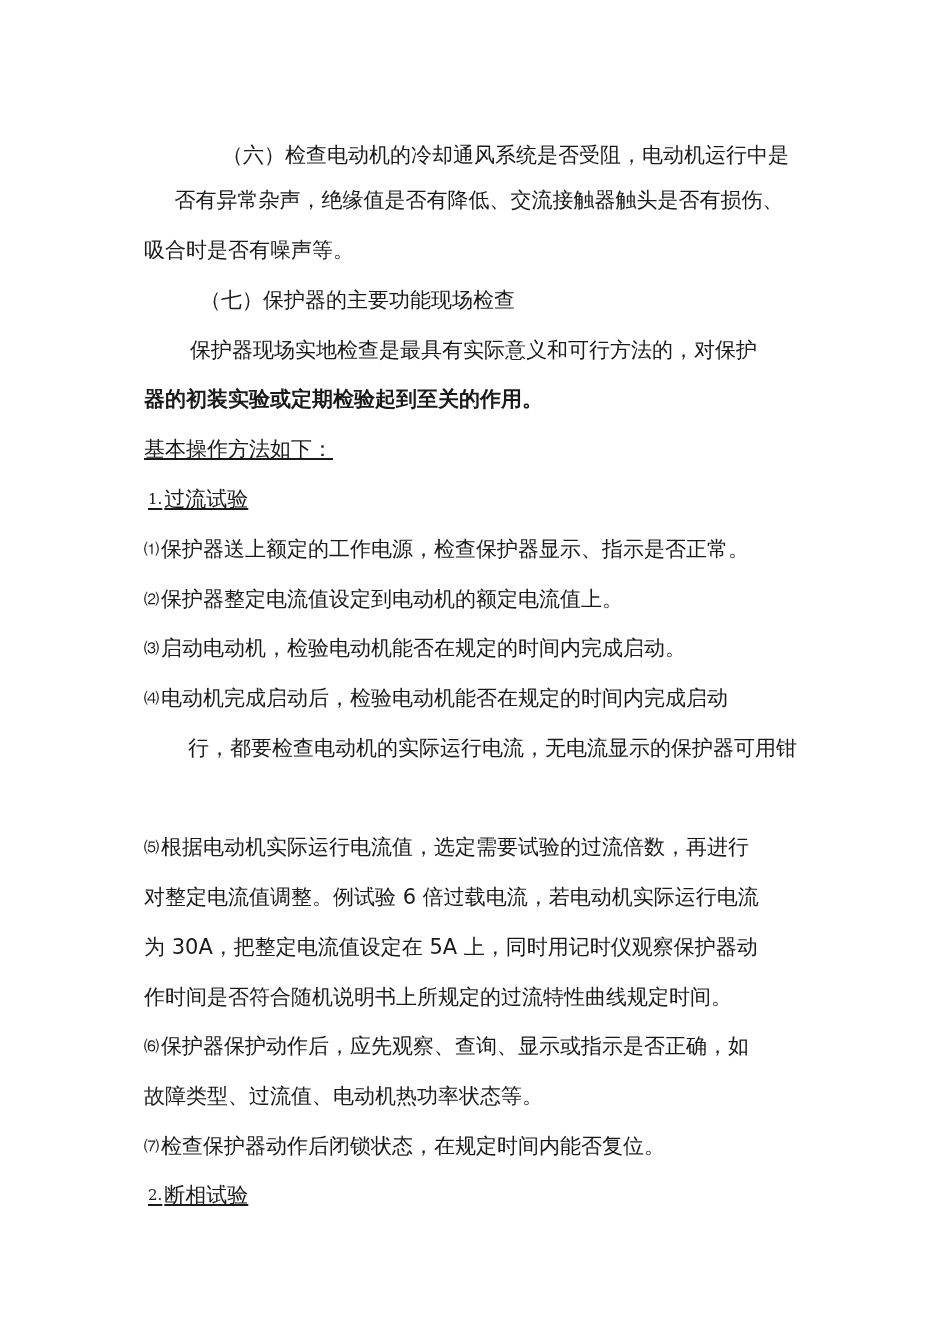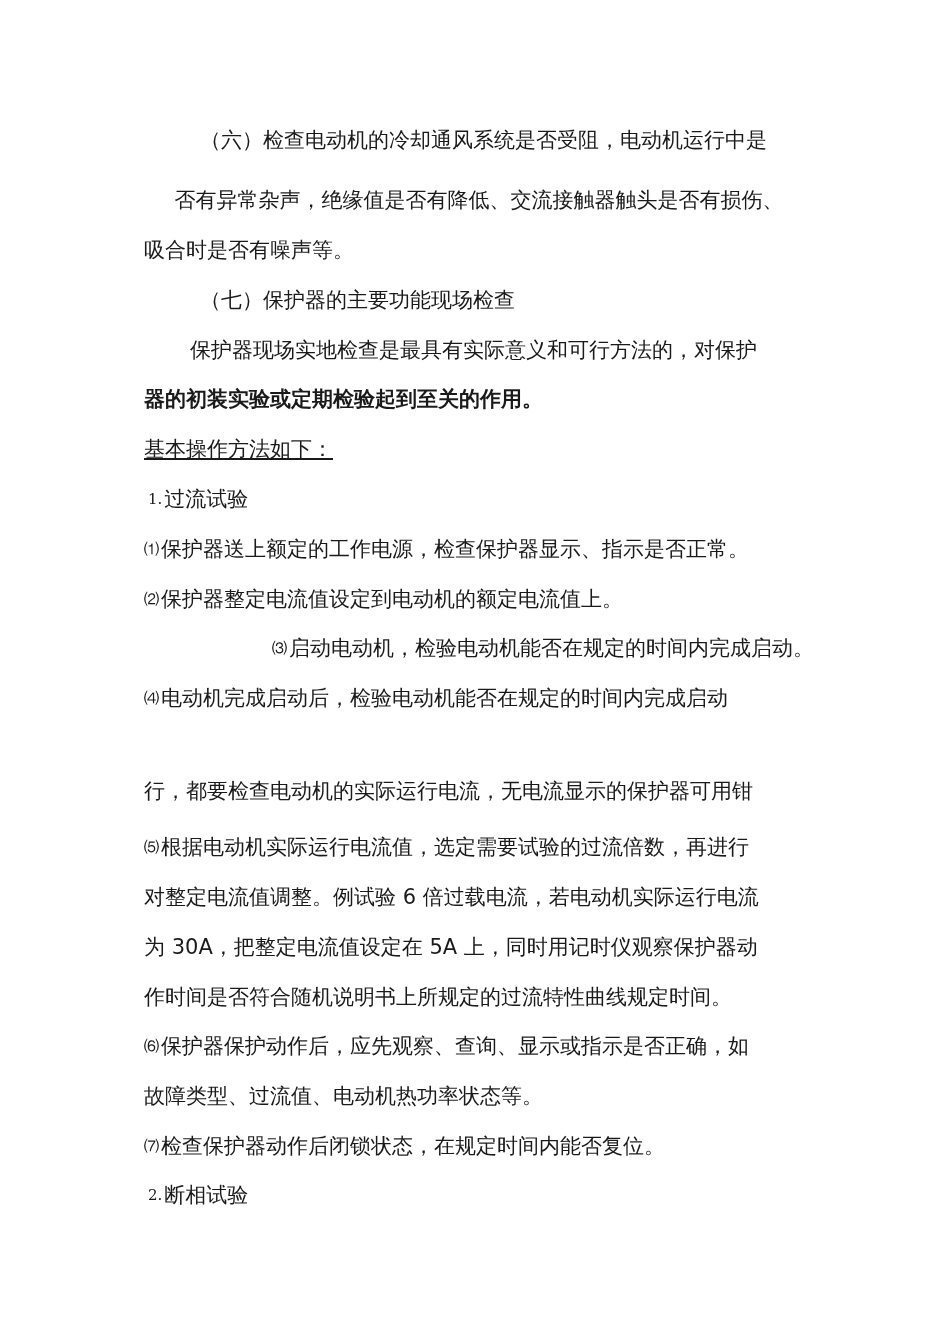--- a/index.html
+++ b/index.html
@@ -28,34 +28,34 @@
       left: 144px;
       width: 670px;
       font-size: 21px;
       line-height: 28px;
       height: 28px;
       white-space: nowrap;
       letter-spacing: 0px;
     }
     .indent-lg { left: 200px; }
     .indent-md { left: 190px; }
-    .indent-sm { left: 148px; }
+    .indent-sm { left: 148px; text-decoration: underline; }
     .num {
       font-family: "DejaVu Serif", "Liberation Serif", serif;
       font-size: 15px;
       vertical-align: 2px;
       margin-right: 2px;
     }
   </style>
 </head>
 <body>
 
 <div class="page">
 
-  <div class="line indent-lg" style="top:126px;">（六）检查电动机的冷却通风系统是否受阻，电动机运行中是</div>
+  <div class="line indent-lg" style="top:141px;margin-left:22px;">（六）检查电动机的冷却通风系统是否受阻，电动机运行中是</div>
   <div class="line" style="top:186px;text-align:center;">否有异常杂声，绝缘值是否有降低、交流接触器触头是否有损伤、</div>
   <div class="line" style="top:236px;">吸合时是否有噪声等。</div>
 
   <div class="line indent-lg" style="top:286px;">（七）保护器的主要功能现场检查</div>
 
   <div class="line indent-md" style="top:336px;">保护器现场实地检查是最具有实际意义和可行方法的，对保护</div>
   <div class="line" style="top:385px;font-weight:bold;">器的初装实验或定期检验起到至关的作用。</div>
 
   <div class="line" style="top:435px;text-decoration:underline;">基本操作方法如下：</div>
 
@@ -64,28 +64,28 @@
   </div>
 
   <div class="line" style="top:535px;">
     <span class="num">⑴</span><span>保护器送上额定的工作电源，检查保护器显示、指示是否正常。</span>
   </div>
 
   <div class="line" style="top:585px;">
     <span class="num">⑵</span><span>保护器整定电流值设定到电动机的额定电流值上。</span>
   </div>
 
-  <div class="line" style="top:634px;text-align:right;">
+  <div class="line" style="top:634px;">
     <span class="num">⑶</span><span>启动电动机，检验电动机能否在规定的时间内完成启动。</span>
   </div>
 
   <div class="line" style="top:684px;">
     <span class="num">⑷</span><span>电动机完成启动后，检验电动机能否在规定的时间内完成启动</span>
   </div>
-  <div class="line" style="top:777px;">行，都要检查电动机的实际运行电流，无电流显示的保护器可用钳</div>
+  <div class="line" style="top:734px;margin-left:44px;">行，都要检查电动机的实际运行电流，无电流显示的保护器可用钳</div>
 
   <div class="line" style="top:833px;">
     <span class="num">⑸</span><span>根据电动机实际运行电流值，选定需要试验的过流倍数，再进行</span>
   </div>
   <div class="line" style="top:883px;">对整定电流值调整。例试验 6 倍过载电流，若电动机实际运行电流</div>
   <div class="line" style="top:933px;">为 30A，把整定电流值设定在 5A 上，同时用记时仪观察保护器动</div>
   <div class="line" style="top:983px;">作时间是否符合随机说明书上所规定的过流特性曲线规定时间。</div>
 
   <div class="line" style="top:1032px;">
     <span class="num">⑹</span><span>保护器保护动作后，应先观察、查询、显示或指示是否正确，如</span>

